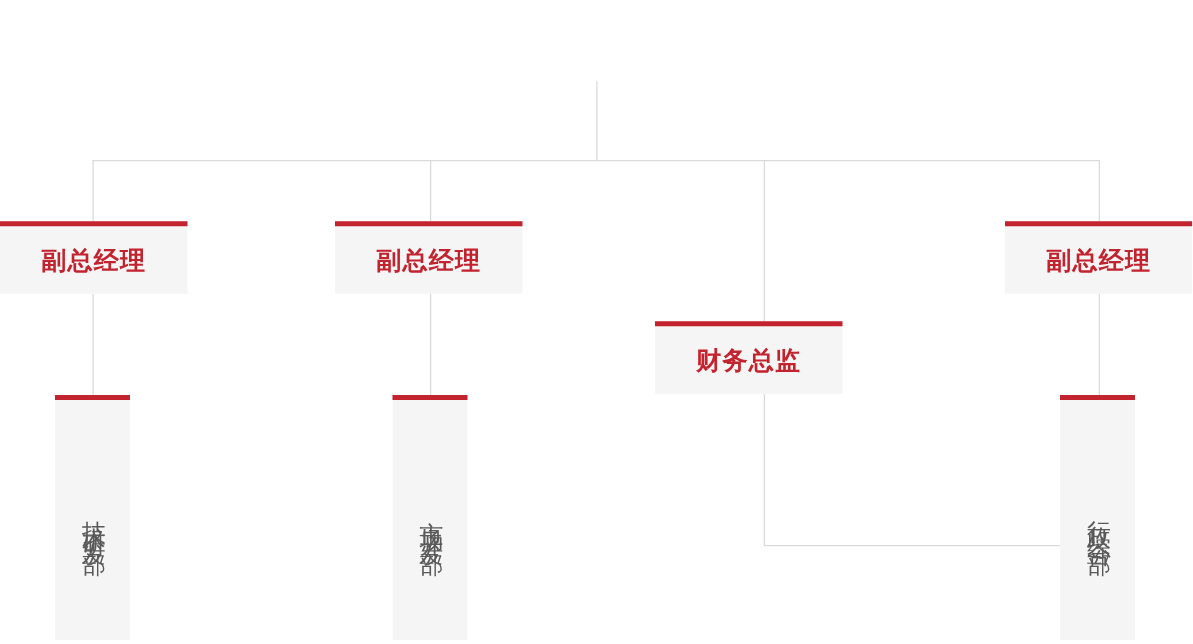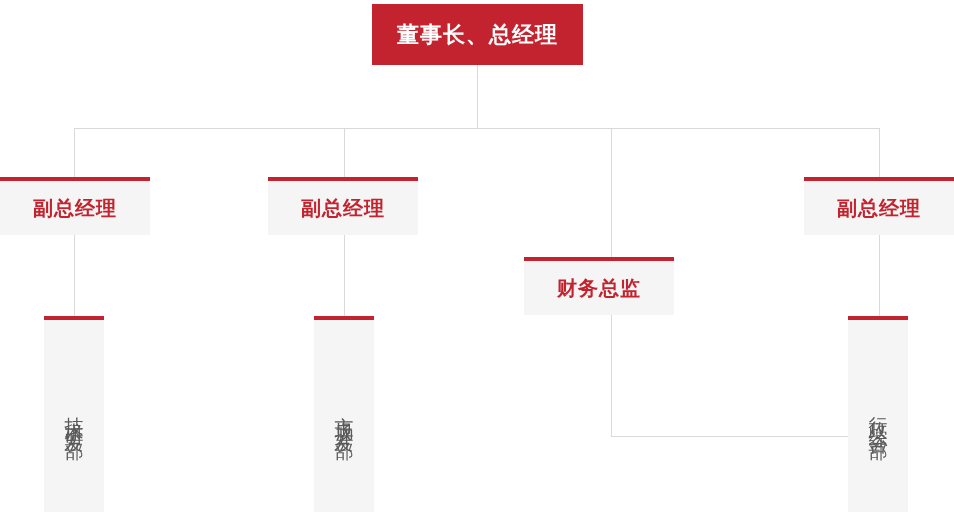--- a/index.html
+++ b/index.html
@@ -88,23 +88,20 @@
   <div class="line v l-vp1-drop"></div>
   <div class="line v l-vp2-drop"></div>
   <div class="line v l-cfo-drop"></div>
   <div class="line v l-vp3-drop"></div>
   <div class="line v l-dept1-drop"></div>
   <div class="line v l-dept2-drop"></div>
   <div class="line v l-dept3-drop"></div>
   <div class="line v l-cfo-down"></div>
   <div class="line h l-cfo-across"></div>
 
-  <div class="node-root">
-    <span>董事长、总经理</span>
-  </div>
 
   <div class="node-l2 node-vp1">
     <span>副总经理</span>
   </div>
   <div class="node-l2 node-vp2">
     <span>副总经理</span>
   </div>
   <div class="node-l2 node-cfo">
     <span>财务总监</span>
   </div>

